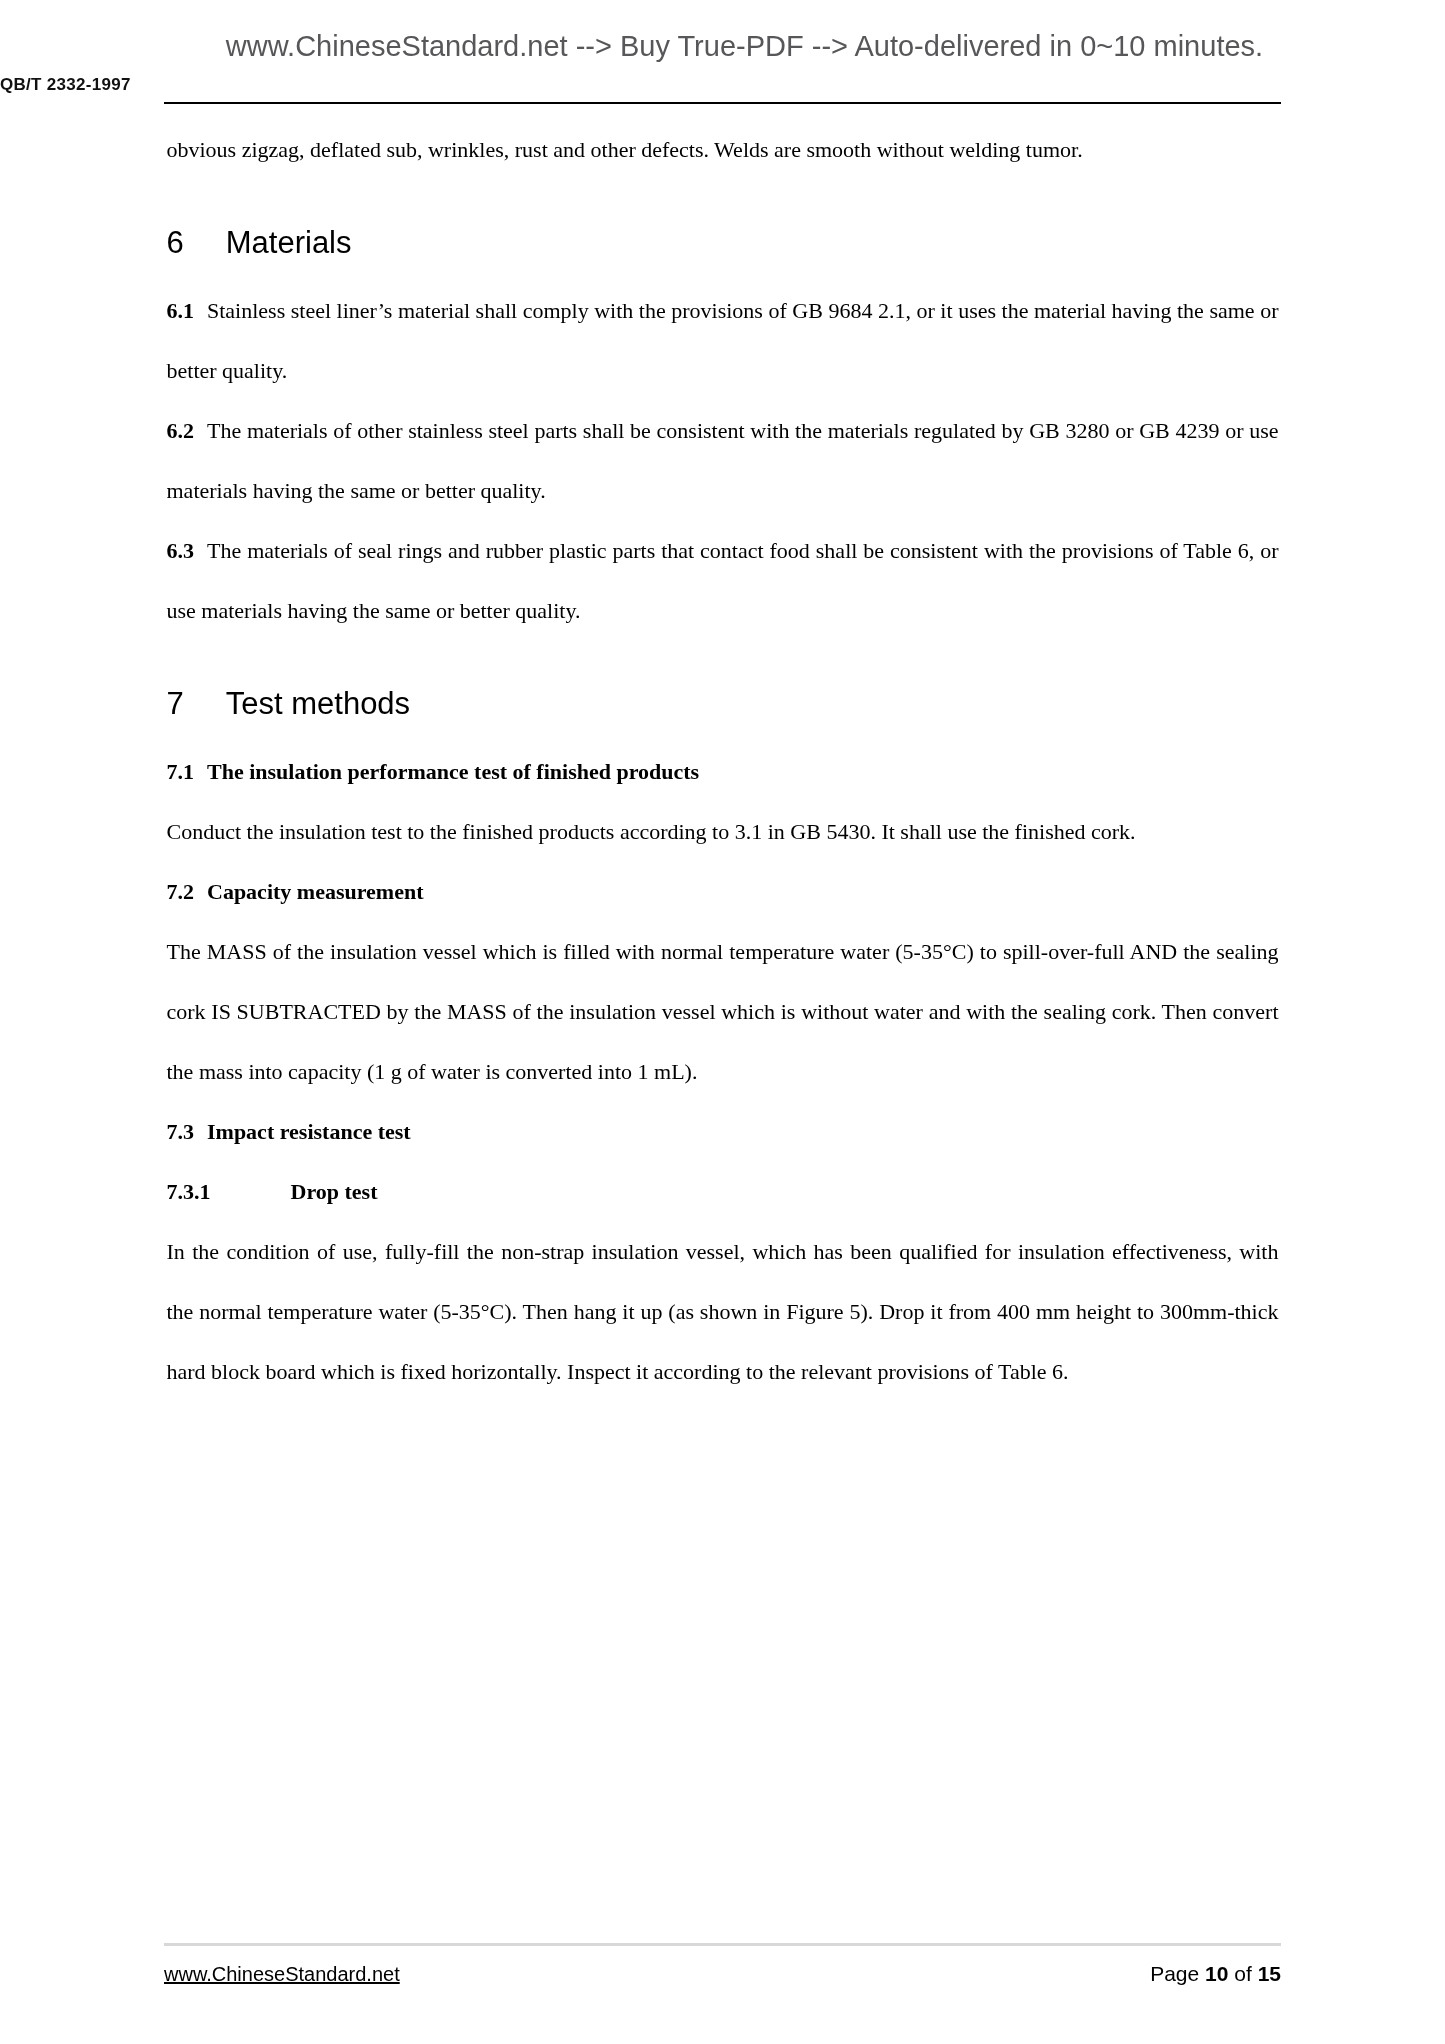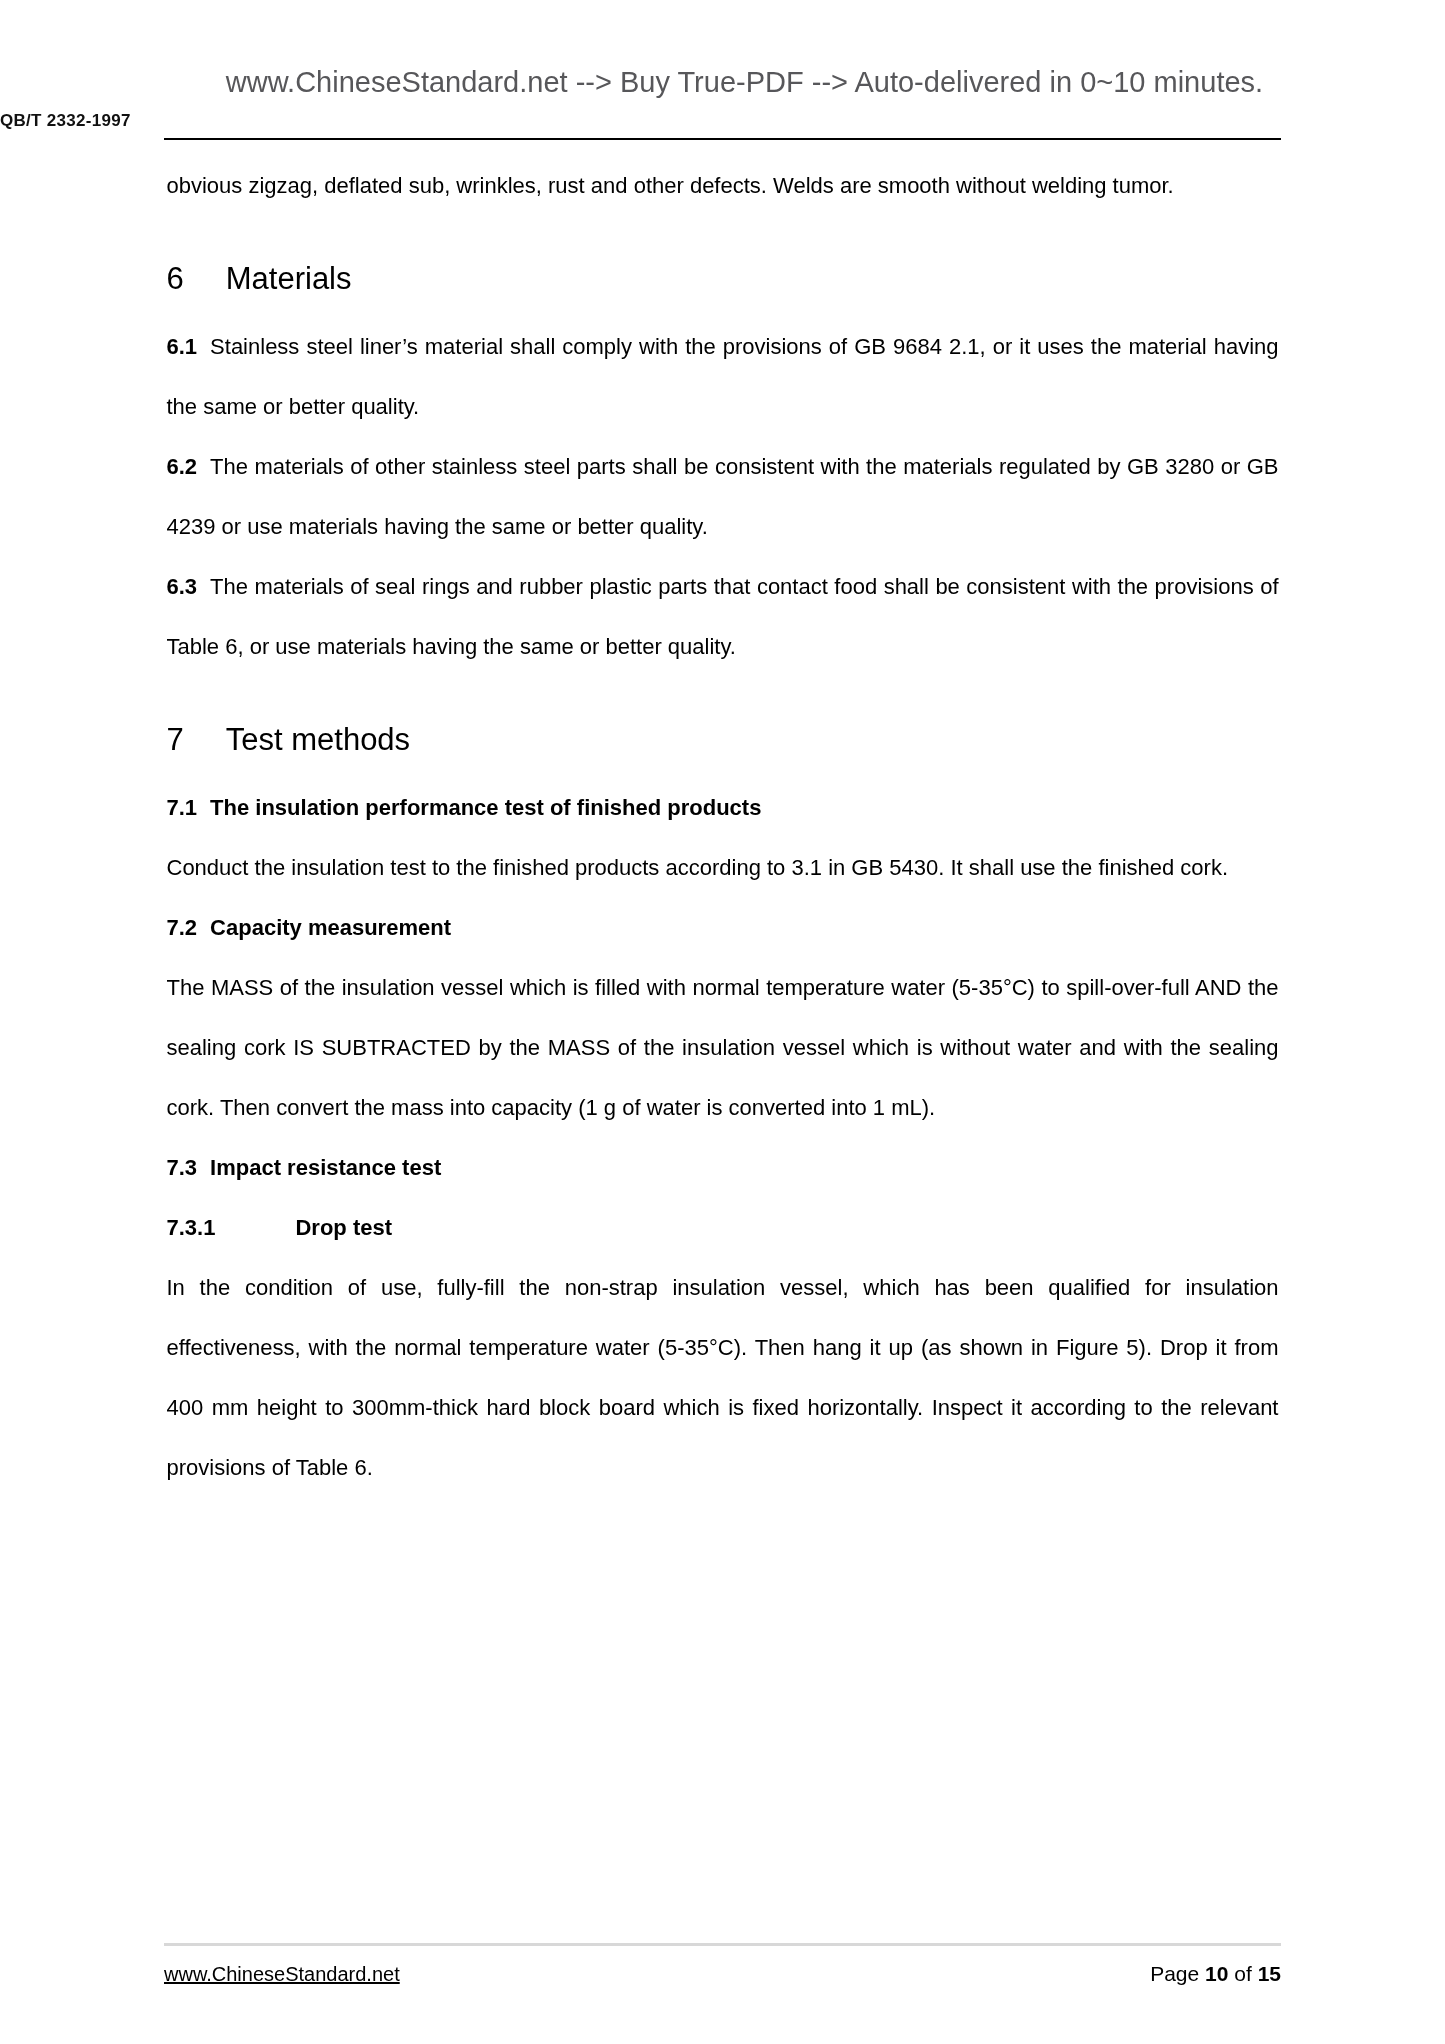--- a/index.html
+++ b/index.html
@@ -6,21 +6,21 @@
   body {
     width: 1445px;
     height: 2044px;
     position: relative;
     background: #ffffff;
     font-family: "Liberation Sans", sans-serif;
     color: #000000;
     overflow: hidden;
   }
   .banner {
-    margin-top: 66px;
+    margin-top: 30px;
     text-align: center;
     font-size: 29px;
     color: #57575a;
     padding-left: 44px;
   }
   .doc-code {
     margin-top: 12px;
     text-align: left;
     font-size: 17px;
     font-weight: 700;
@@ -35,20 +35,21 @@
   }
   .content {
     width: 1112px;
     margin: 16px auto 0 auto;
     font-size: 22px;
     line-height: 60px;
   }
   .para {
     text-align: justify;
     margin: 0;
+    font-family: Liberation Serif, serif;
   }
   .num { margin-right: 13px; }
   .heading {
     font-size: 31px;
     font-weight: 400;
     margin: 33px 0 8px 0;
   }
   .heading .num { margin-right: 42px; }
   .subheading {
     font-weight: 700;

